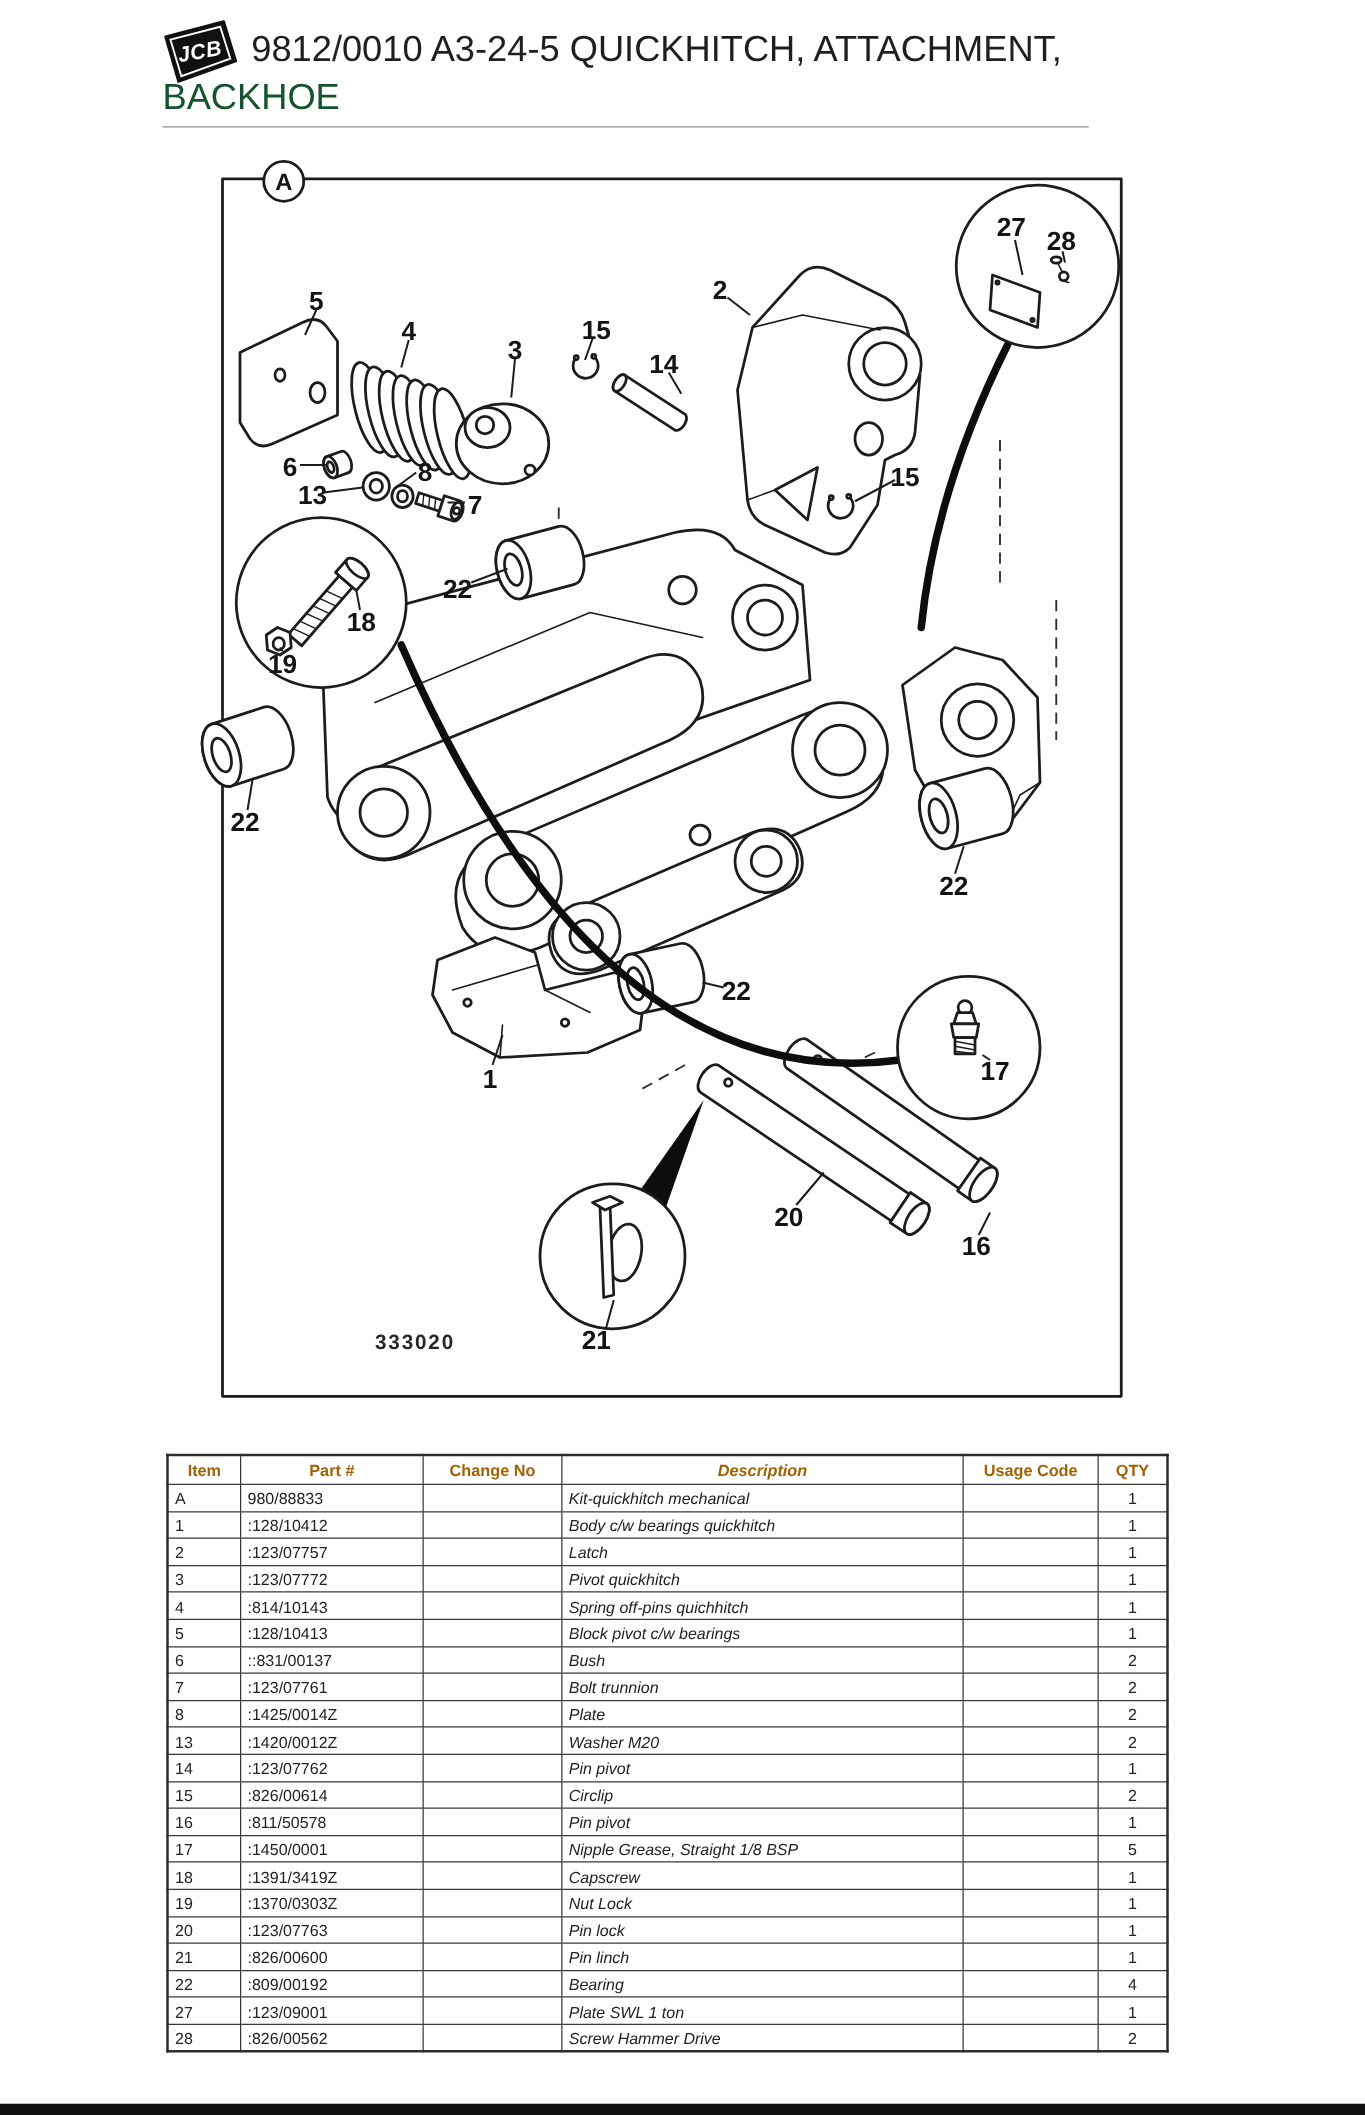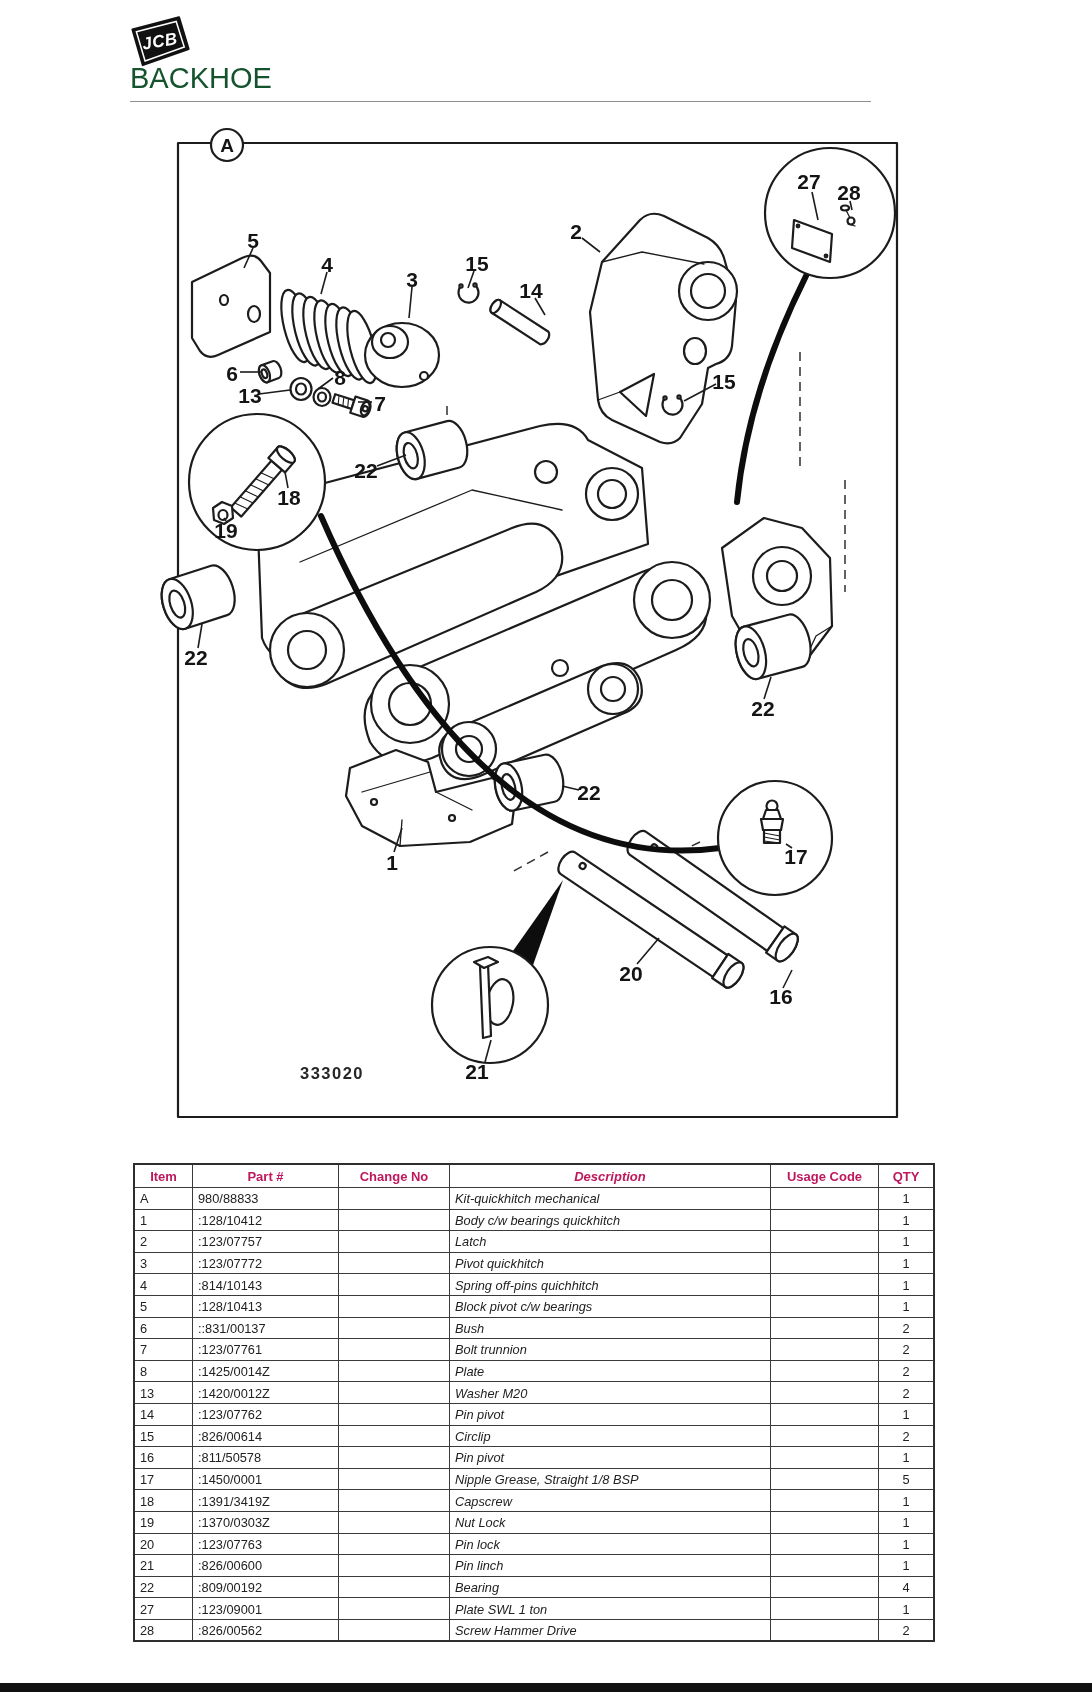--- a/index.html
+++ b/index.html
@@ -23,39 +23,40 @@
   .hatch { stroke:#1c1c1c; stroke-width:1.1; fill:none; }
   .callout { font:600 21px "Liberation Sans",sans-serif; fill:#141414; text-anchor:middle; }
   .viewlabel { font:600 19px "Liberation Sans",sans-serif; fill:#141414; text-anchor:middle; }
   .drawnum { font:700 16.5px "Liberation Sans",sans-serif; fill:#262626; text-anchor:middle; letter-spacing:1.5px; }
 
   
   .tablewrap { position:absolute; left:133px; top:1163px; }
   table.parts { border-collapse:collapse; table-layout:fixed; border:2px solid #2e2e2e; }
   table.parts th, table.parts td { border:1px solid #3a3a3a; padding:1px 5px 0 5px;
       font-size:12.8px; white-space:nowrap; overflow:hidden; height:19.6px; color:#222; }
-  table.parts th { font-weight:bold; text-align:center; font-size:13px; height:21px; color:#be185d; }
+  table.parts th { font-weight:bold; text-align:center; font-size:13px; height:21px; color:#a16207; }
   .c0 { width:47px; }  .c1 { width:135px; } .c2 { width:100px; }
   .c3 { width:310px;font-style:italic; } .c4 { width:97px; }  .c5 { width:44px; text-align:center; }
   td.c5 { text-align:center; }
 
   .footer-bar { position:absolute; left:0; top:1683px; width:1092px; height:9px; background:#101010; }
 </style>
 </head>
 <body>
 
 <div class="page">
 
   <svg class="logo-svg" viewBox="0 0 70 52">
     <g transform="rotate(-10 35 26)">
       <path d="M11 9 L59 5 L63 38 L15 46 Z" fill="#111" stroke="#111" stroke-width="2" stroke-linejoin="round"></path>
       <path d="M14.5 12 L55.5 8.7 L59 35.3 L18 42.3 Z" fill="none" stroke="#fff" stroke-width="1.5"></path>
       <text class="logo-text" x="36" y="31">JCB</text>
     </g>
   </svg>
+  <div class="title-line1">9812/0010 A3-24-5 QUICKHITCH, ATTACHMENT,</div>
   <div class="title-line2">BACKHOE</div>
   <div class="header-rule"></div>
 
   <svg id="dsvg" class="diagram-svg" viewBox="150 110 770 1025" fill="none">
 
     <rect class="ln" x="178" y="143" width="719" height="974" stroke-width="2.6" fill="none"></rect>
 
     <g>
       <path class="dash" d="M800 352 L800 472"></path>
       <path class="dash" d="M447 406 L447 470"></path>

